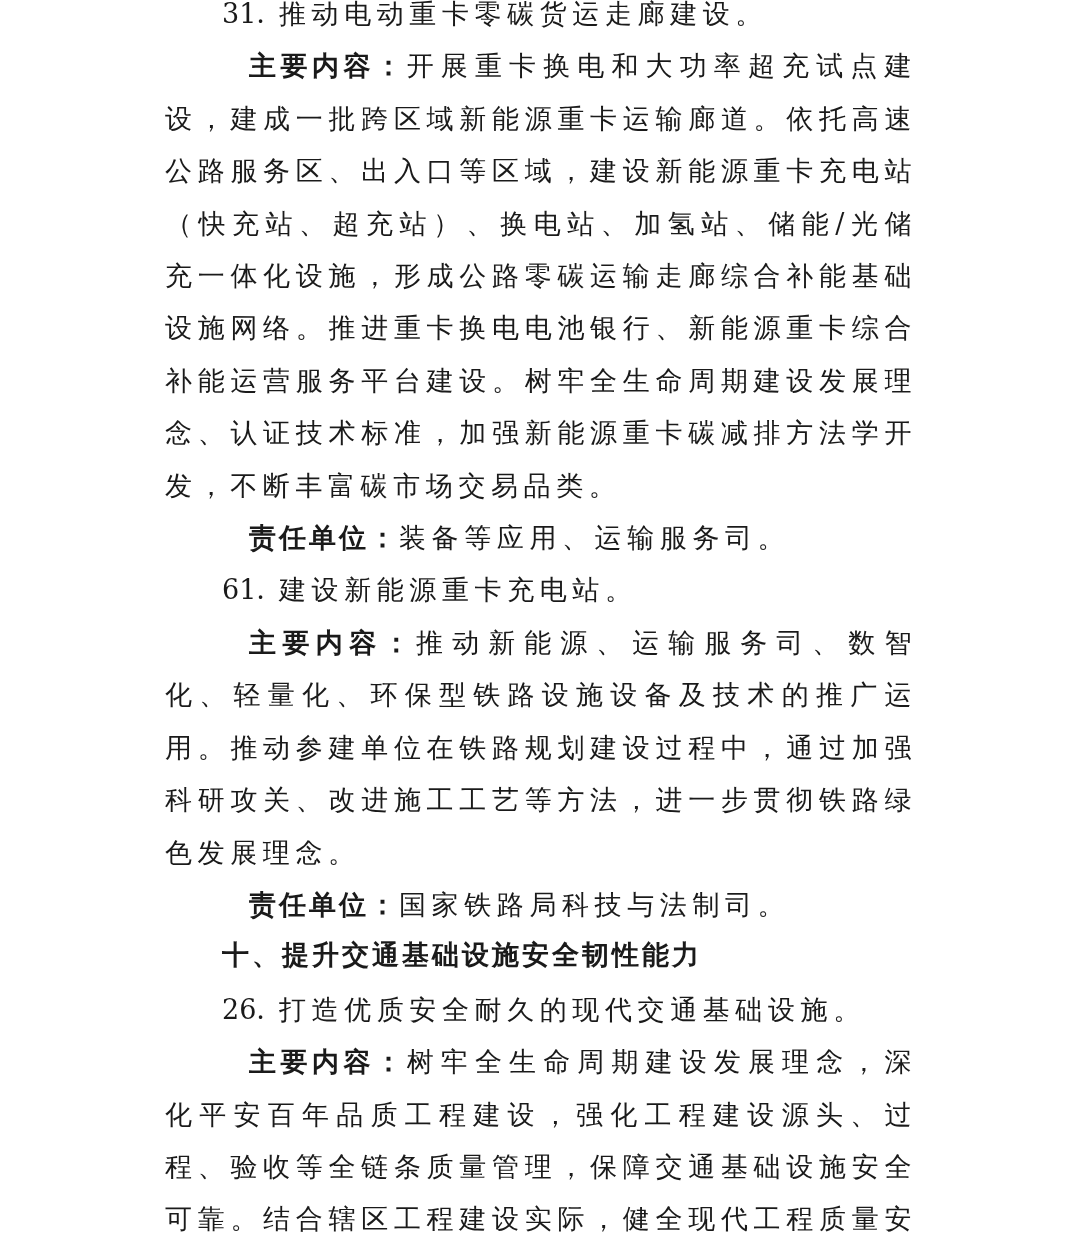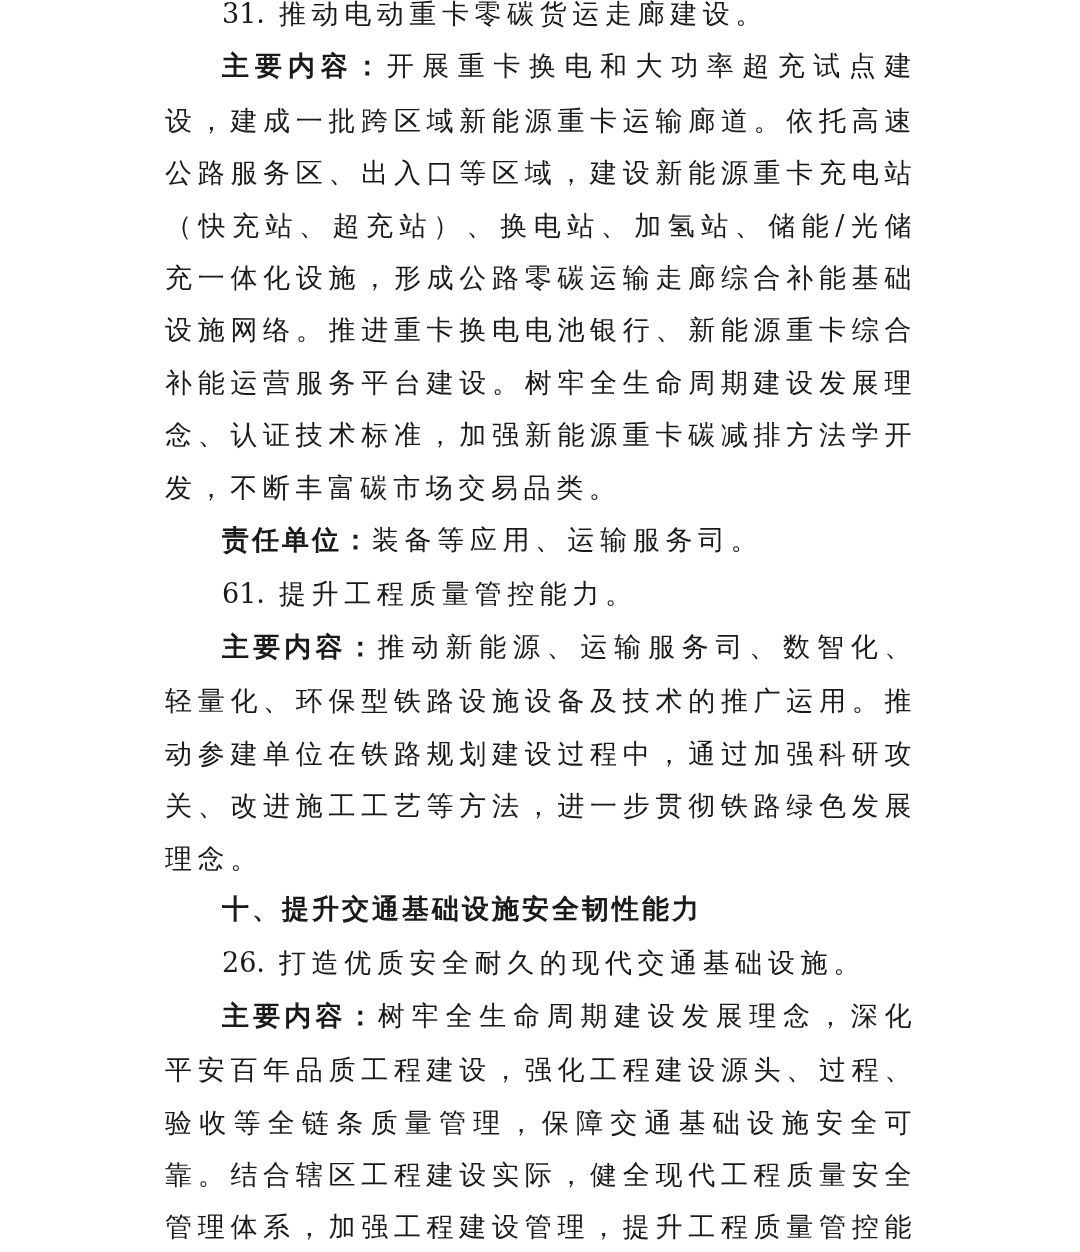--- a/index.html
+++ b/index.html
@@ -7,44 +7,47 @@
   .page {
     position:absolute; left:165px; top:-12px; width:752px;
     font-family: "DejaVu Serif", "Liberation Serif", serif;
     color:#1a1a1a;
     font-size:27px;
     line-height:52.4px;
     letter-spacing:5.6px;
   }
   .p { margin:0; text-align:justify; text-align-last:left; }
   .indent { text-indent:57px; }
-  .bold { font-family: Liberation Mono, monospace; font-weight:bold; letter-spacing:3px; }
+  .bold { font-family: Liberation Sans, sans-serif; font-weight:bold; letter-spacing:3px;margin-left:27px; }
   .heading { font-family: Liberation Mono, monospace; font-weight:bold; letter-spacing:3px; }
   .num { letter-spacing:0; margin-right:14px; }
 </style>
 </head>
 <body>
 
 <div class="page">
 
   <p class="p indent">
     <span class="num">31.</span><span>推动电动重卡零碳货运走廊建设。</span>
   </p>
   <p class="p indent">
     <span class="bold">主要内容：</span><span>开展重卡换电和大功率超充试点建设，建成一批跨区域新能源重卡运输廊道。依托高速公路服务区、出入口等区域，建设新能源重卡充电站（快充站、超充站）、换电站、加氢站、储能/光储充一体化设施，形成公路零碳运输走廊综合补能基础设施网络。推进重卡换电电池银行、新能源重卡综合补能运营服务平台建设。树牢全生命周期建设发展理念、认证技术标准，加强新能源重卡碳减排方法学开发，不断丰富碳市场交易品类。</span>
   </p>
   <p class="p indent">
     <span class="bold">责任单位：</span><span>装备等应用、运输服务司。</span>
   </p>
 
   <p class="p indent">
-    <span class="num">61.</span><span>提升工程质量管控能力。</span>
+    <span class="num">61.</span><span>建设新能源重卡充电站。</span>
   </p>
   <p class="p indent">
     <span class="bold">主要内容：</span><span>推动新能源、运输服务司、数智化、轻量化、环保型铁路设施设备及技术的推广运用。推动参建单位在铁路规划建设过程中，通过加强科研攻关、改进施工工艺等方法，进一步贯彻铁路绿色发展理念。</span>
+  </p>
+  <p class="p indent">
+    <span class="bold">责任单位：</span><span>国家铁路局科技与法制司。</span>
   </p>
 
   <p class="p indent heading">十、提升交通基础设施安全韧性能力</p>
 
   <p class="p indent">
     <span class="num">26.</span><span>打造优质安全耐久的现代交通基础设施。</span>
   </p>
   <p class="p indent">
     <span class="bold">主要内容：</span><span>树牢全生命周期建设发展理念，深化平安百年品质工程建设，强化工程建设源头、过程、验收等全链条质量管理，保障交通基础设施安全可靠。结合辖区工程建设实际，健全现代工程质量安全管理体系，加强工程建设管理，提升工程质量管控能力。推进先进工艺、装备等应用，提升工程建设质量安全管理保证度和可靠性，提高交通基础设施</span>
   </p>

